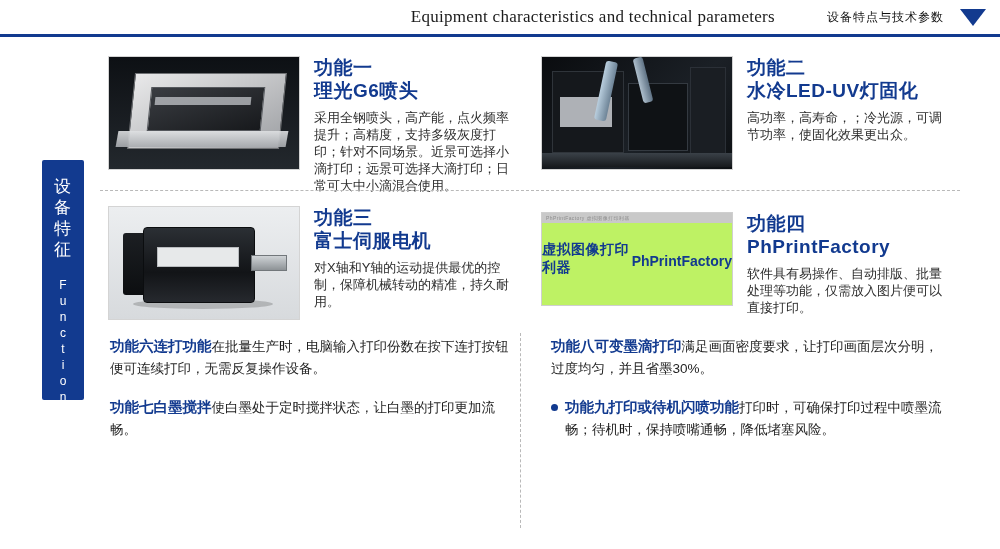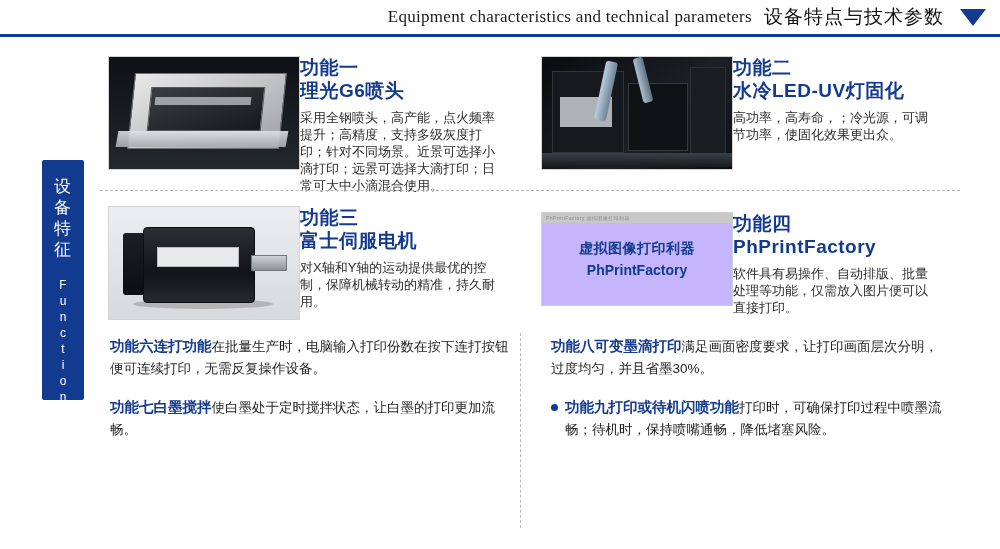--- a/index.html
+++ b/index.html
@@ -34,25 +34,26 @@
     box-sizing: border-box;
   }
   .header-en {
     font-family: "Liberation Serif", serif;
     font-size: 17px;
     color: #1b1b1b;
     letter-spacing: 0.3px;
     margin-right: 12px;
   }
   .header-cn {
-    font-size: 19px;
+    font-size: 12px;
     color: #111111;
     font-weight: 500;
     letter-spacing: 1px;
     margin-right: 16px;
+    margin-left: 40px;
   }
   .header-tri {
     width: 0;
     height: 0;
     border-left: 13px solid transparent;
     border-right: 13px solid transparent;
     border-top: 17px solid #123a8f;
   }
   .header-rule {
     position: absolute;
@@ -108,21 +109,21 @@
   .photo {
     width: 190px;
     height: 112px;
     border: 1px solid #d4d4d4;
     background: #1d2126;
     position: relative;
     overflow: hidden;
     flex: none;
   }
   .feat-text {
-    margin-left: 0;
+    margin-left: 14px;
     width: 200px;
   }
   .feat-title {
     color: #123a8f;
     font-weight: bold;
     font-size: 19px;
     line-height: 23px;
     letter-spacing: 0.5px;
   }
   .feat-title .l2 { display: block; }
@@ -188,24 +189,24 @@
   }
   .ph3 .shadow {
     position:absolute; left:24px; top:92px; width:140px; height:10px;
     background:rgba(0,0,0,.18); border-radius:50%;
   }
 
   
   .swbox {
     width: 190px;
     height: 92px;
-    background: #c4b5fd;
+    background: #bef264;
     border: 1px solid #cfcfcf;
     display: flex;
-    flex-direction: column;
+    flex-direction: row;
     align-items: center;
     justify-content: center;
     flex: none;
     position: relative;
   }
   .swbox-bar {
     position: absolute;
     top: 0; left: 0; right: 0;
     height: 10px;
     background: #c9c9c9;

